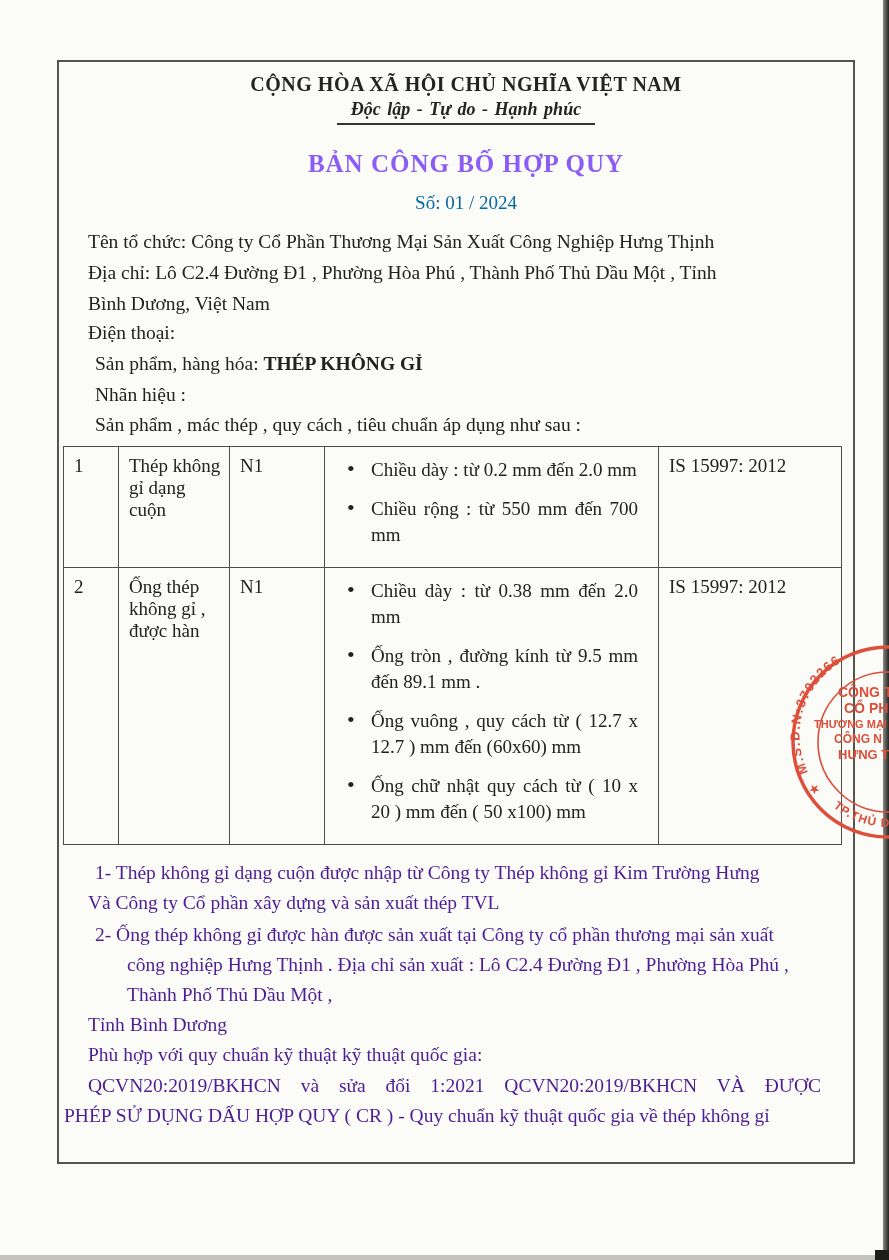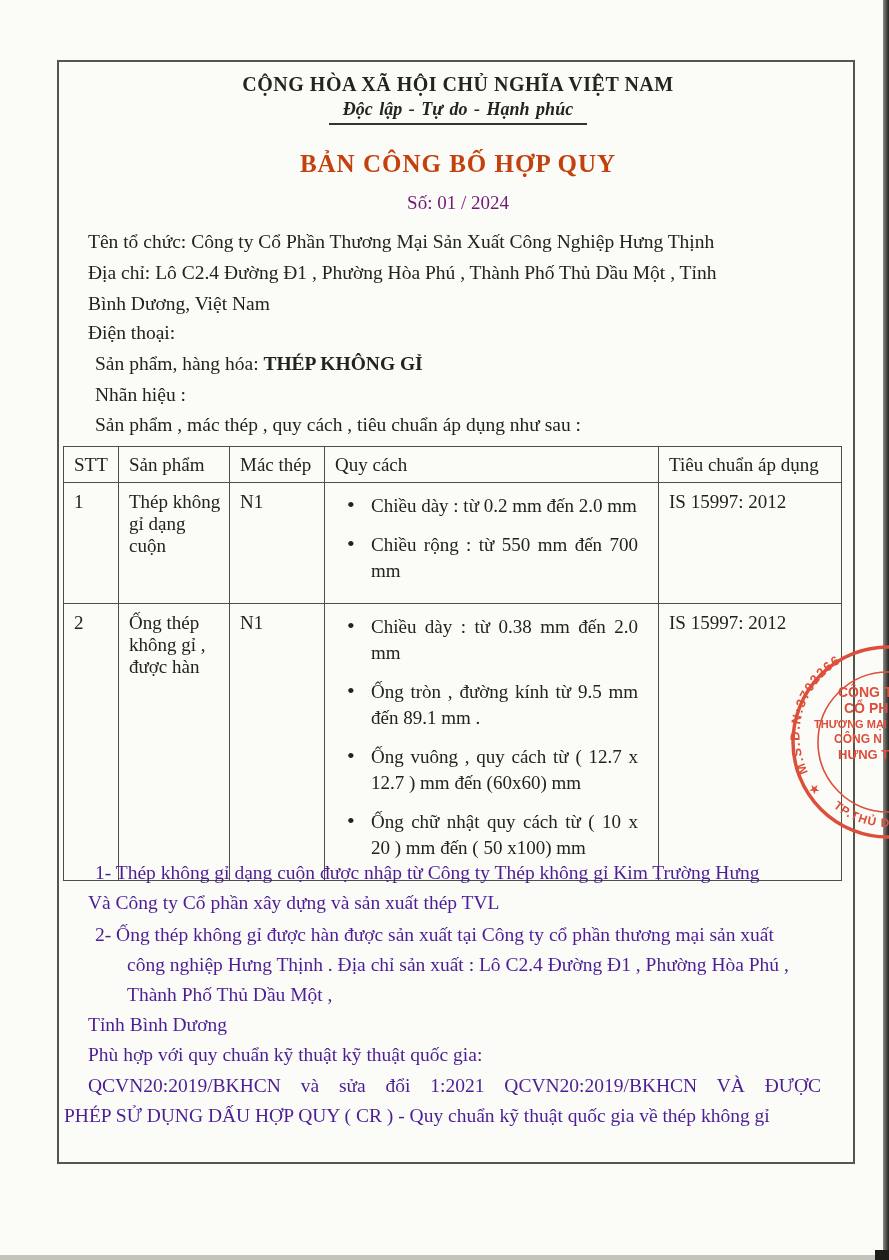--- a/index.html
+++ b/index.html
@@ -24,29 +24,29 @@
   .edge-corner{
     left:875px;top:1250px;width:14px;height:10px;
     background:#1d1d1a;
   }
   
   .doc-border{
     left:57px;top:60px;width:794px;height:1100px;
     border:2px solid #55544f;
     background:transparent;
   }
-  .center-line{left:61px;width:794px;text-align:center;}
+  .center-line{left:69px;width:794px;text-align:center;}
   .hdr1{top:73px;font-size:20px;font-weight:bold;letter-spacing:.5px;color:#23231f;}
   .hdr2-wrap{top:99px;}
   .hdr2{
     display:inline-block;font-size:18px;font-weight:bold;color:#23231f;
     border-bottom:2px solid #33332f;padding:0 14px 3px 14px;word-spacing:2px;font-style:italic;
   }
-  .title{top:150px;font-size:25px;font-weight:bold;letter-spacing:1px;color:#c2410c;}
-  .docnum{top:192px;font-size:19px;color:#701a75;}
+  .title{top:150px;font-size:25px;font-weight:bold;letter-spacing:1px;color:#8b5cf6;}
+  .docnum{top:192px;font-size:19px;color:#0369a1;}
   .bodyline{font-size:19.5px;line-height:24px;color:#23221e;white-space:nowrap;}
   .bold{font-weight:bold;}
   
   table.main{
     position:absolute;left:63px;top:446px;width:778px;
     border-collapse:collapse;table-layout:fixed;
     font-size:19px;color:#23221e;
   }
   table.main td,table.main th{
     border:1.6px solid #4e4d48;
@@ -120,27 +120,20 @@
 
 <table class="main">
   <colgroup>
     <col class="c-stt">
       <col class="c-sp">
       <col class="c-mt">
       <col class="c-qc">
       <col class="c-tc">
   </colgroup>
   <tbody>
-      <tr>
-    <th class="num">STT</th>
-    <th>Sản phẩm</th>
-    <th>Mác thép</th>
-    <th>Quy cách</th>
-    <th>Tiêu chuẩn áp dụng</th>
-  </tr>
   <tr>
     <td class="num r1">1</td>
     <td class="sp r1">Thép không gỉ dạng cuộn</td>
     <td class="mark r1">N1</td>
     <td class="r1">
       <ul class="qc">
         <li>Chiều dày : từ 0.2 mm đến 2.0 mm</li>
         <li>Chiều rộng : từ 550 mm đến 700 mm</li>
       </ul>
     </td>

